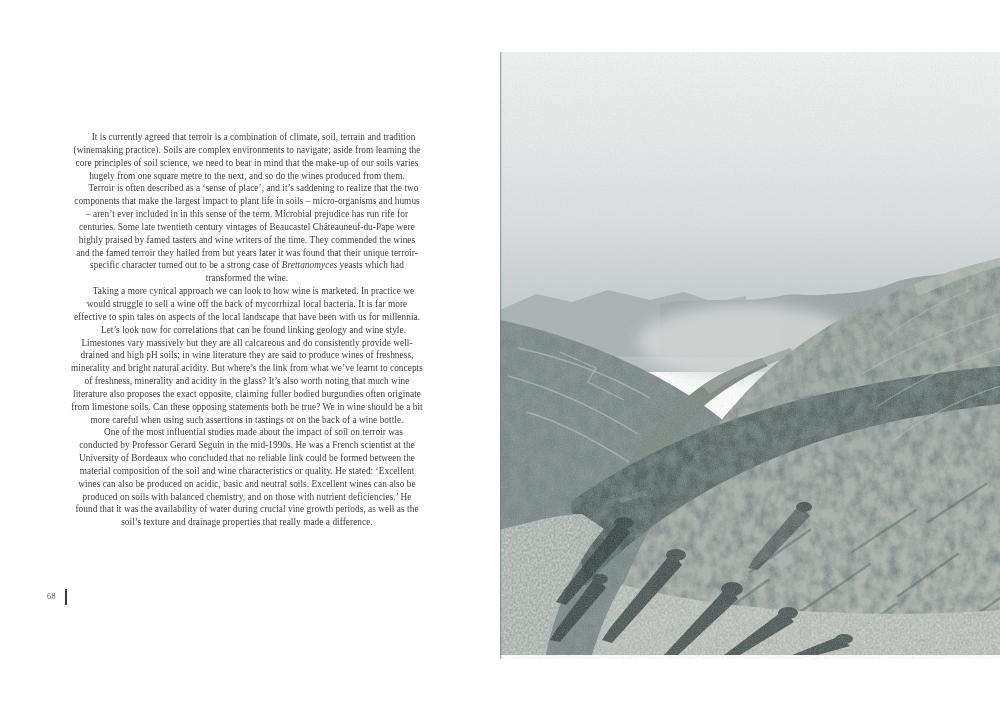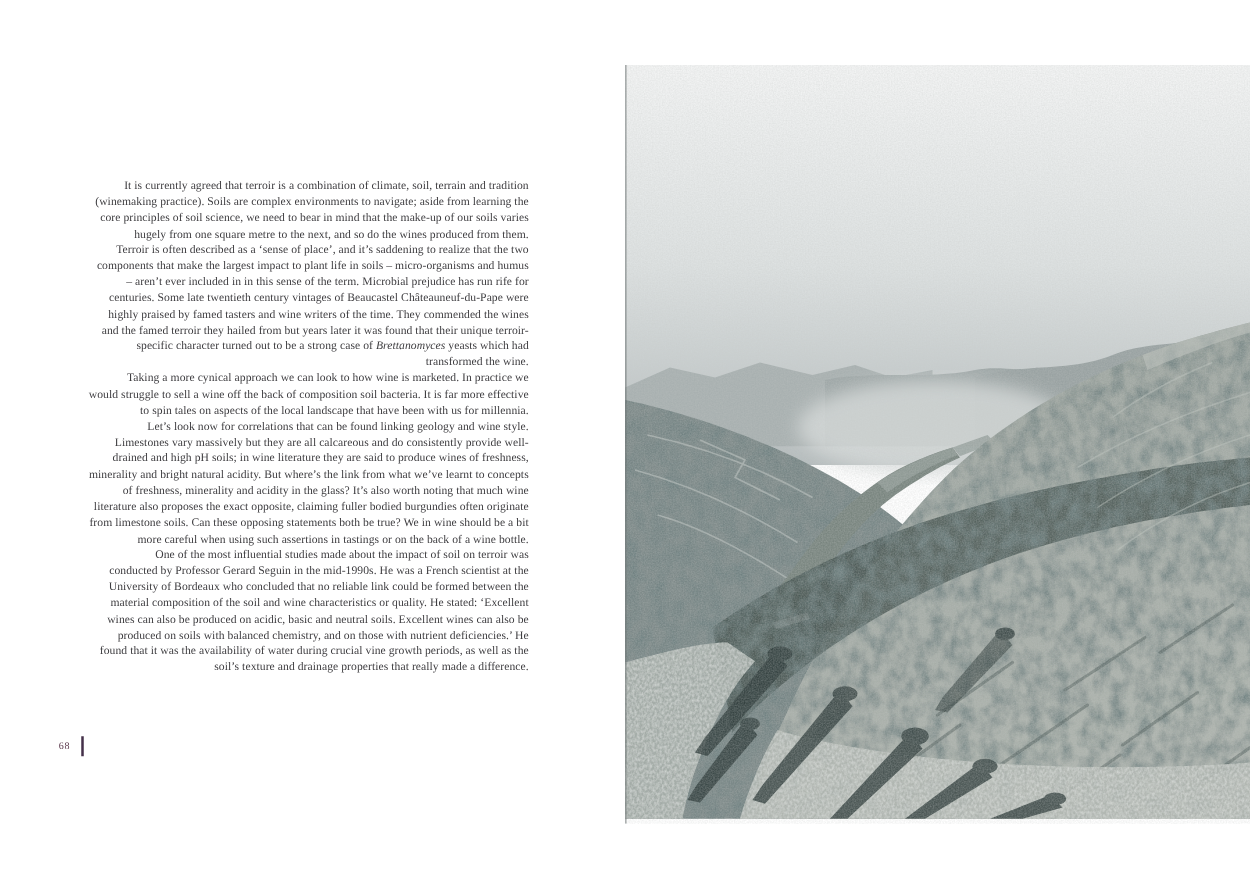--- a/index.html
+++ b/index.html
@@ -7,24 +7,24 @@
     width:1000px;height:714px;
     background:#ffffff;
     position:relative;
     overflow:hidden;
     font-family:"Liberation Serif", serif;
   }
   .spread{position:absolute;inset:0;}
   
   .text-col{
     position:absolute;
-    left:71px;top:143px;width:352px;
+    left:71px;top:131px;width:352px;
     font-size:9.3px;line-height:12.85px;
     color:#3e3d40;
-    text-align:right;
+    text-align:center;
     letter-spacing:0.05px;
   }
   .para{margin:0;text-indent:13px;}
   .para em{}
   
   .folio{
     position:absolute;left:47px;top:589px;
     display:flex;align-items:center;gap:9px;
   }
   .folio-num{
@@ -43,21 +43,21 @@
 </style>
 </head>
 <body>
 
 <div class="spread">
 
   <div>
     <div class="text-col">
       <p class="para"><span>It is currently agreed that terroir is a combination of climate, soil, terrain and tradition (winemaking practice). Soils are complex environments to navigate; aside from learning the core principles of soil science, we need to bear in mind that the make-up of our soils varies hugely from one square metre to the next, and so do the wines produced from them.</span></p>
       <p class="para"><span>Terroir is often described as a ‘sense of place’, and it’s saddening to realize that the two components that make the largest impact to plant life in soils – micro-organisms and humus – aren’t ever included in in this sense of the term. Microbial prejudice has run rife for centuries. Some late twentieth century vintages of Beaucastel Châteauneuf-du-Pape were highly praised by famed tasters and wine writers of the time. They commended the wines and the famed terroir they hailed from but years later it was found that their unique terroir-specific character turned out to be a strong case of </span><em>Brettanomyces</em><span> yeasts which had transformed the wine.</span></p>
-      <p class="para"><span>Taking a more cynical approach we can look to how wine is marketed. In practice we would struggle to sell a wine off the back of composition soil bacteria. It is far more effective to spin tales on aspects of the local landscape that have been with us for millennia.</span></p>
+      <p class="para"><span>Taking a more cynical approach we can look to how wine is marketed. In practice we would struggle to sell a wine off the back of mycorrhizal local bacteria. It is far more effective to spin tales on aspects of the local landscape that have been with us for millennia.</span></p>
       <p class="para"><span>Let’s look now for correlations that can be found linking geology and wine style. Limestones vary massively but they are all calcareous and do consistently provide well-drained and high pH soils; in wine literature they are said to produce wines of freshness, minerality and bright natural acidity. But where’s the link from what we’ve learnt to concepts of freshness, minerality and acidity in the glass? It’s also worth noting that much wine literature also proposes the exact opposite, claiming fuller bodied burgundies often originate from limestone soils. Can these opposing statements both be true? We in wine should be a bit more careful when using such assertions in tastings or on the back of a wine bottle.</span></p>
       <p class="para"><span>One of the most influential studies made about the impact of soil on terroir was conducted by Professor Gerard Seguin in the mid-1990s. He was a French scientist at the University of Bordeaux who concluded that no reliable link could be formed between the material composition of the soil and wine characteristics or quality. He stated: ‘Excellent wines can also be produced on acidic, basic and neutral soils. Excellent wines can also be produced on soils with balanced chemistry, and on those with nutrient deficiencies.’ He found that it was the availability of water during crucial vine growth periods, as well as the soil’s texture and drainage properties that really made a difference.</span></p>
     </div>
 
     <div class="folio">
       <span class="folio-num">68</span>
       <span class="folio-bar"></span>
     </div>
   </div>
 

